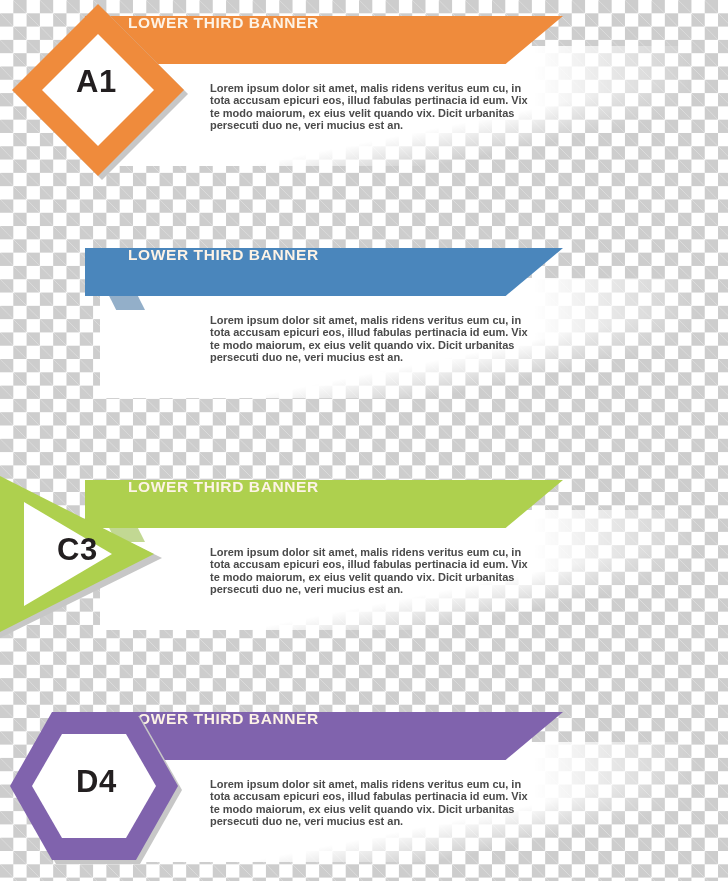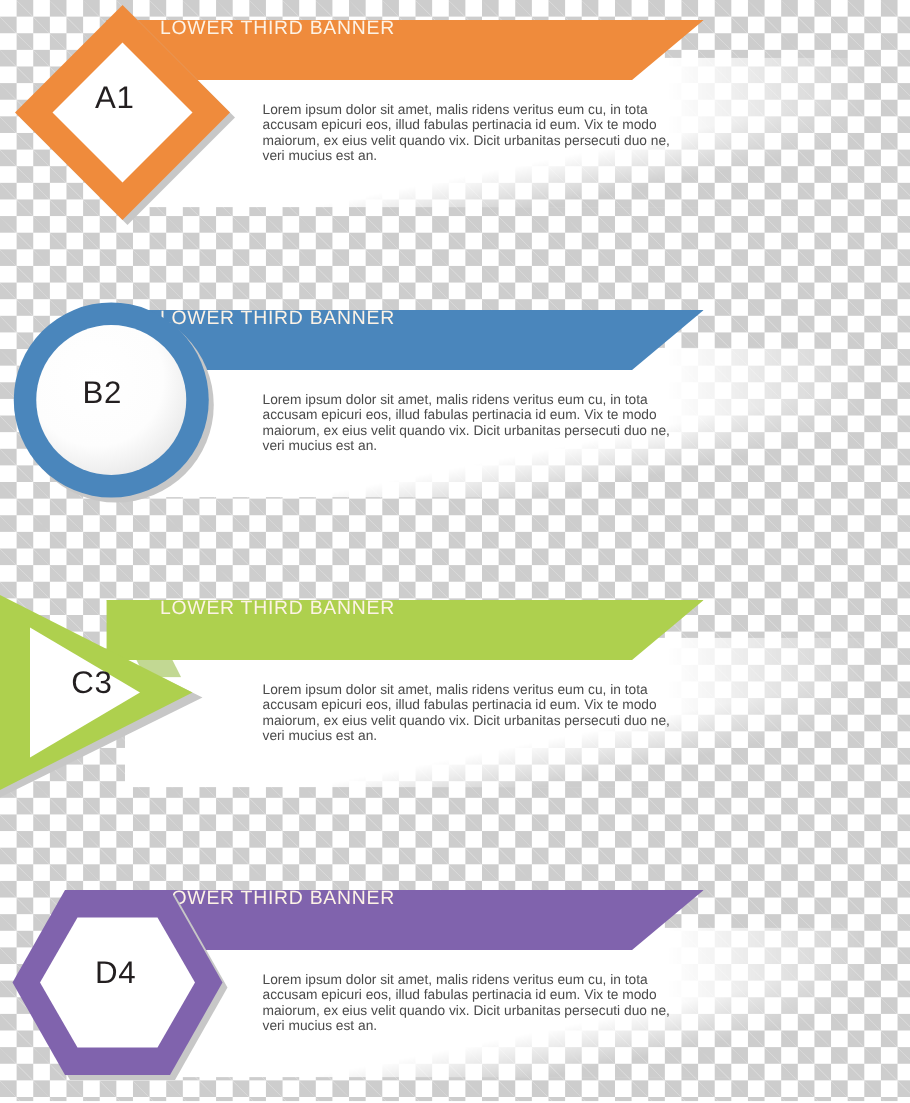--- a/index.html
+++ b/index.html
@@ -13,20 +13,21 @@
     height: 881px;
     overflow: hidden;
     font-family: "Liberation Sans", sans-serif;
     
     background-color: #ffffff;
     background-image:
       linear-gradient(45deg, #cdcdcd 25%, transparent 25%, transparent 75%, #cdcdcd 75%),
       linear-gradient(45deg, #cdcdcd 25%, transparent 25%, transparent 75%, #cdcdcd 75%);
     background-size: 26.6px 26.6px;
     background-position: 0 0, 13.3px 13.3px;
+    font-weight: bold;
   }
 
   .banner {
     position: absolute;
     left: 0;
     width: 728px;
     height: 200px;
   }
 
   
@@ -87,21 +88,21 @@
   }
 
   
   .marker {
     position: absolute;
     left: 6px;
   }
   .marker svg { display: block; overflow: visible; }
   .marker-label {
     position: absolute;
-    font-size: 25px;
+    font-size: 31px;
     color: #231f20;
     letter-spacing: .5px;
   }
 
   
   #banner-0 { top: 0px; }
   #banner-1 { top: 232px; }
   #banner-2 { top: 464px; }
   #banner-3 { top: 696px; }
 
@@ -138,35 +139,20 @@
     </div>
   </div>
 
   <div class="banner" id="banner-1">
     <div class="panel"></div>
     <div class="titlebar-shadow" style="background:#3a6e9c"></div>
     <div class="titlebar" style="background:#4a86bc"></div>
     <div class="title-text">LOWER THIRD BANNER</div>
     <div class="body-text">Lorem ipsum dolor sit amet, malis ridens veritus eum cu, in tota accusam epicuri eos, illud fabulas pertinacia id eum. Vix te modo maiorum, ex eius velit quando vix. Dicit urbanitas persecuti duo ne, veri mucius est an.</div>
 
-    <div class="marker m-circle">
-      <svg viewBox="0 0 166 166" width="166" height="166">
-        <defs>
-          <radialGradient id="gB2" cx="40%" cy="36%" r="72%">
-            <stop offset="0%" stop-color="#ffffff"></stop>
-            <stop offset="62%" stop-color="#fdfdfd"></stop>
-            <stop offset="100%" stop-color="#e6e6e6"></stop>
-          </radialGradient>
-        </defs>
-        <circle cx="87" cy="86" r="78" fill="#c7c7c7"></circle>
-        <circle cx="83" cy="82" r="78" fill="#4a86bc"></circle>
-        <circle cx="83" cy="82" r="60" fill="url(#gB2)"></circle>
-      </svg>
-      <div class="marker-label lbl-circle">B2</div>
-    </div>
   </div>
 
   <div class="banner" id="banner-2">
     <div class="panel"></div>
     <div class="titlebar-shadow" style="background:#8fb83a"></div>
     <div class="titlebar" style="background:#aed04e"></div>
     <div class="title-text">LOWER THIRD BANNER</div>
     <div class="body-text">Lorem ipsum dolor sit amet, malis ridens veritus eum cu, in tota accusam epicuri eos, illud fabulas pertinacia id eum. Vix te modo maiorum, ex eius velit quando vix. Dicit urbanitas persecuti duo ne, veri mucius est an.</div>
 
     <div class="marker m-triangle" style="left:-24px;">

